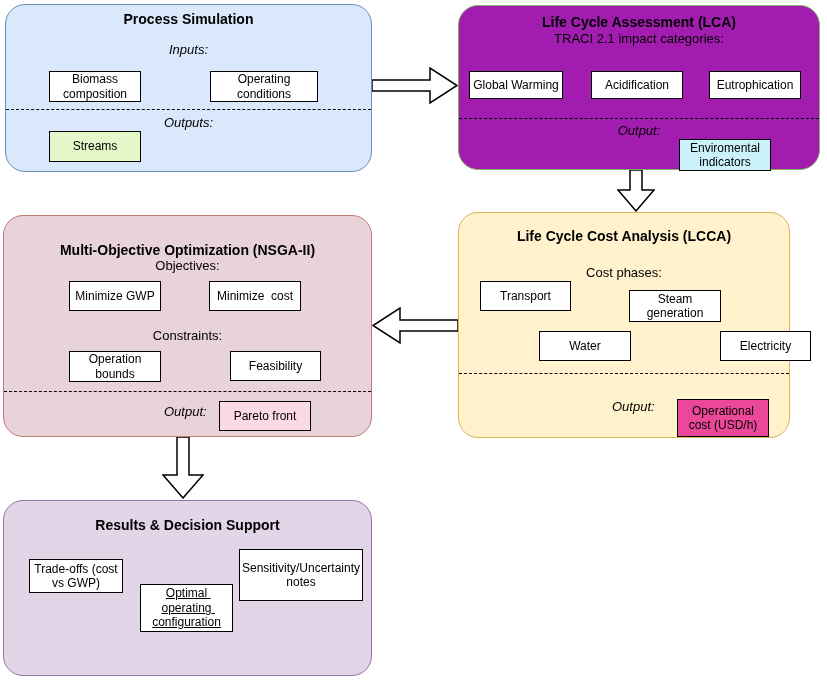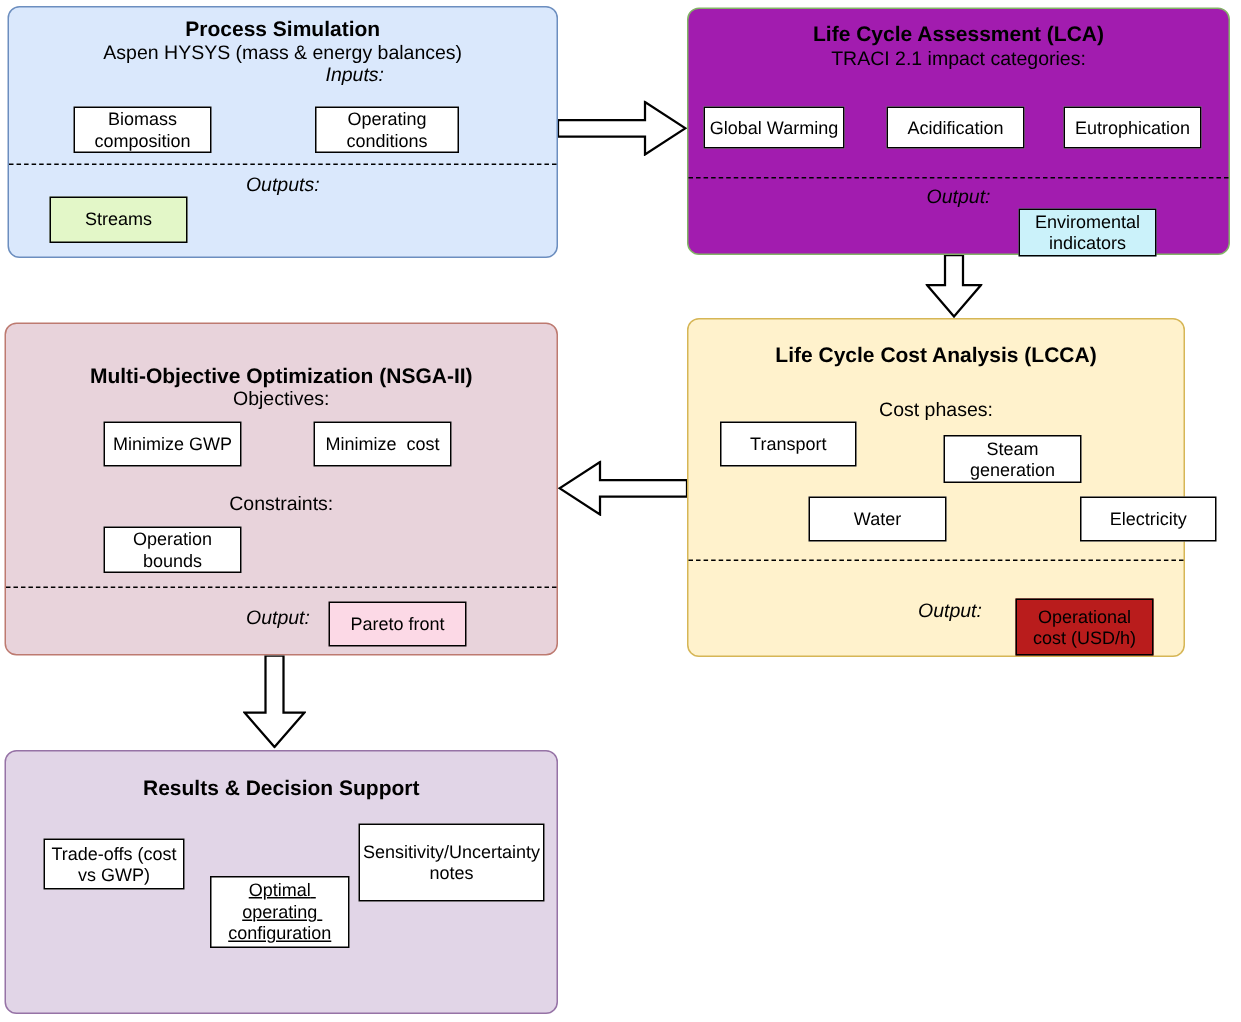--- a/index.html
+++ b/index.html
@@ -1,56 +1,55 @@
 <!DOCTYPE html>
 <html><head>
 <meta charset="utf-8">
 <style>
   html,body{margin:0;padding:0;background:#ffffff;font-family:"Liberation Sans","DejaVu Sans",sans-serif;}
   #canvas{position:relative;width:827px;height:681px;background:#ffffff;overflow:hidden;}
 
-  .node{position:absolute;border-radius:8px;border:1px solid #000;box-sizing:border-box;}
+  .node{position:absolute;border-radius:20px;border:1px solid #000;box-sizing:border-box;}
   .node.blue  {background:#dae8fc;border-color:#6c8ebf;}
   .node.green {background:#a21caf;border-color:#82b366;}
   .node.yellow{background:#fff2cc;border-color:#d6b656;}
   .node.mauve {background:#e8d3db;border-color:#bd7a70;}
   .node.purple{background:#e1d5e7;border-color:#9673a6;}
 
   .node-title{position:absolute;left:0;width:100%;text-align:center;font-weight:bold;font-size:14px;color:#000;}
   .node-sub{position:absolute;left:0;width:100%;text-align:center;font-size:13px;color:#000;}
   .lbl{position:absolute;font-size:13px;color:#000;}
   .lbl.center{left:0;width:100%;text-align:center;}
   .italic{font-style:italic;}
 
   .chip{position:absolute;background:#ffffff;border:1px solid #000;box-sizing:border-box;
         display:flex;align-items:center;justify-content:center;text-align:center;
         font-size:12px;line-height:1.2;color:#000;white-space:pre-wrap;padding:1px 2px;}
   .chip.lgreen{background:#e3f7c8;}
   .chip.cyan  {background:#cbf2fa;}
-  .chip.salmon{background:#b91c1c;}
+  .chip.salmon{background:#ec4899;}
   .chip.pink  {background:#fcd9e6;}
 
   .dashed{position:absolute;left:0;right:0;height:0;border-top:1px dashed #000;}
   .arrow{position:absolute;}
   .arrow svg{display:block;}
 </style>
 </head>
 <body>
 
 <div id="canvas">
 
   <div class="node blue" style="left:5px;top:4px;width:367px;height:168px;">
     <div class="node-title" style="top:6px;">Process Simulation</div>
-    <div class="node-sub" style="top:22px;">Aspen HYSYS (mass &amp; energy balances)</div>
-    <div class="lbl center italic" style="top:37px;padding-left:48px;">Inputs:</div>
+    <div class="lbl center italic" style="top:37px;">Inputs:</div>
     <div class="chip" style="left:43px;top:66px;width:92px;height:31px;">Biomass composition</div>
-    <div class="chip" style="left:204px;top:66px;width:96px;height:31px;">Operating conditions</div>
+    <div class="chip" style="left:204px;top:66px;width:108px;height:31px;">Operating conditions</div>
     <div class="dashed" style="top:104px;"></div>
     <div class="lbl center italic" style="top:110px;">Outputs:</div>
-    <div class="chip lgreen" style="left:27px;top:126px;width:92px;height:31px;">Streams</div>
+    <div class="chip lgreen" style="left:43px;top:126px;width:92px;height:31px;">Streams</div>
   </div>
 
   <div class="arrow" style="left:372px;top:67px;">
     <svg width="86" height="37" viewBox="0 0 86 37">
       <polygon points="0,13 58,13 58,1 85,18.5 58,36 58,24 0,24" fill="#ffffff" stroke="#000000" stroke-width="1.5"></polygon>
     </svg>
   </div>
 
   <div class="node green" style="left:458px;top:5px;width:362px;height:165px;">
     <div class="node-title" style="top:8px;">Life Cycle Assessment (LCA)</div>
@@ -87,20 +86,21 @@
     </svg>
   </div>
 
   <div class="node mauve" style="left:3px;top:215px;width:369px;height:222px;">
     <div class="node-title" style="top:26px;">Multi-Objective Optimization (NSGA-II)</div>
     <div class="node-sub" style="top:42px;">Objectives:</div>
     <div class="chip" style="left:65px;top:65px;width:92px;height:30px;">Minimize GWP</div>
     <div class="chip" style="left:205px;top:65px;width:92px;height:30px;">Minimize  cost</div>
     <div class="node-sub" style="top:112px;">Constraints:</div>
     <div class="chip" style="left:65px;top:135px;width:92px;height:31px;">Operation bounds</div>
+    <div class="chip" style="left:226px;top:135px;width:91px;height:30px;">Feasibility</div>
     <div class="dashed" style="top:175px;"></div>
     <div class="lbl italic" style="left:160px;top:188px;">Output:</div>
     <div class="chip pink" style="left:215px;top:185px;width:92px;height:30px;">Pareto front</div>
   </div>
 
   <div class="arrow" style="left:162px;top:437px;">
     <svg width="42" height="62" viewBox="0 0 42 62">
       <polygon points="15,0 27,0 27,38 41,38 21,61 1,38 15,38" fill="#ffffff" stroke="#000000" stroke-width="1.5"></polygon>
     </svg>
   </div>

